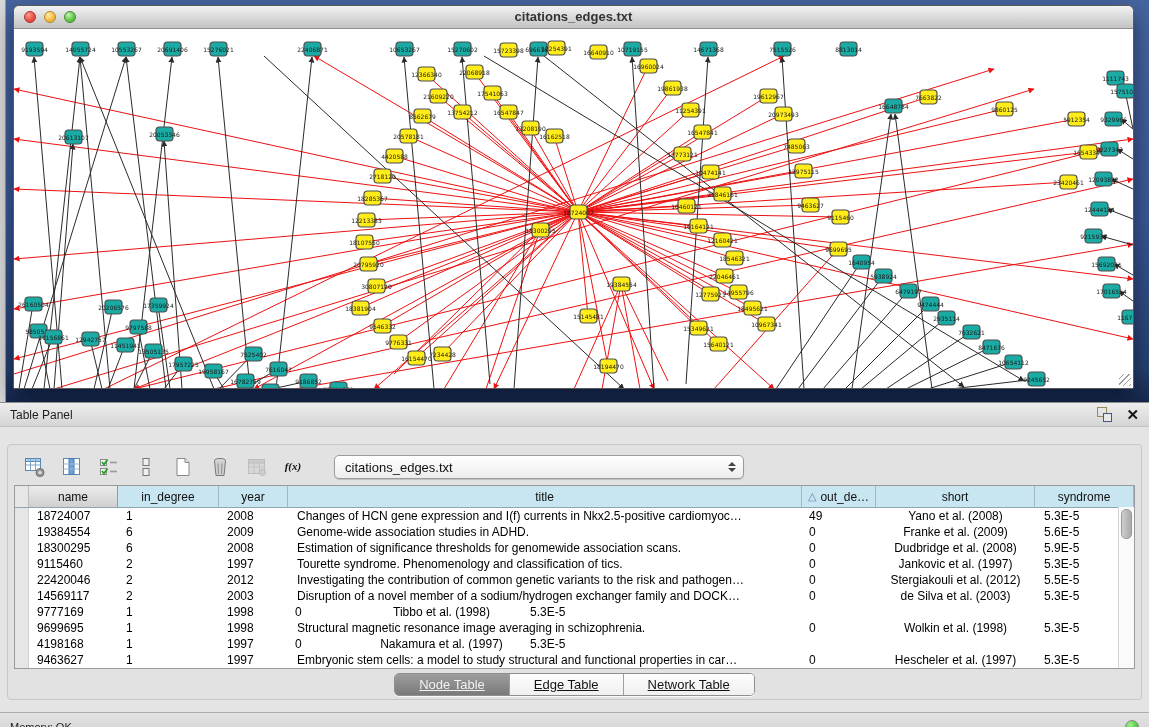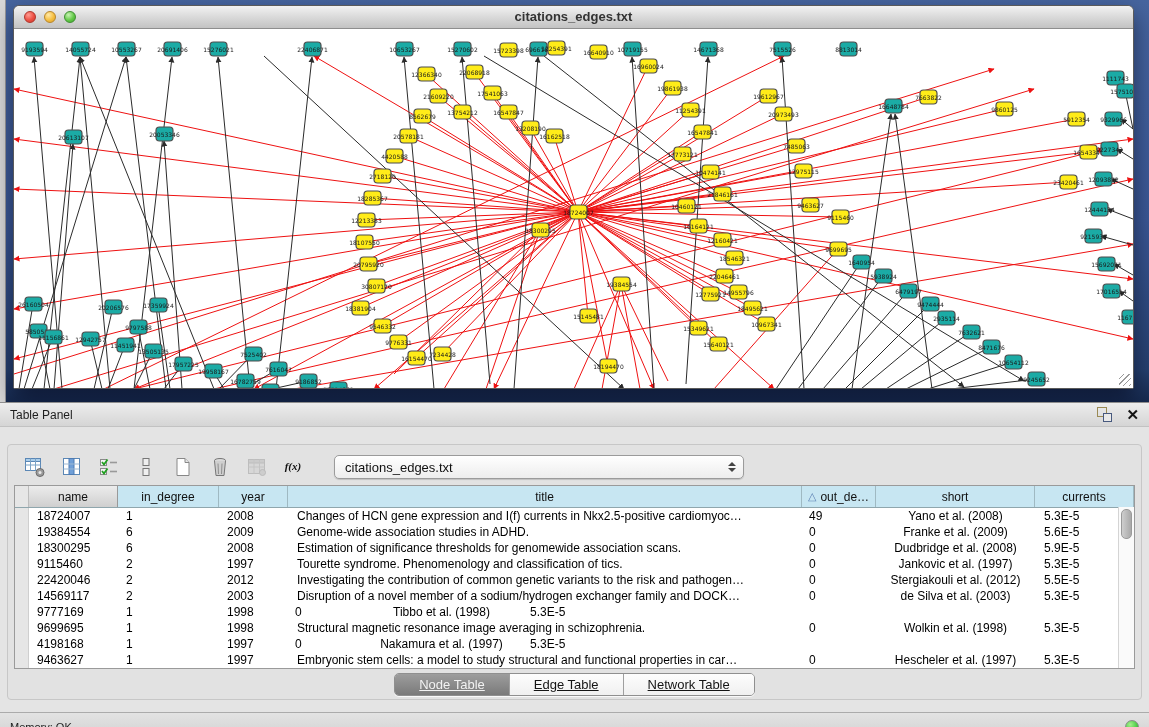--- a/index.html
+++ b/index.html
@@ -797,21 +797,21 @@
             <span>title</span>
           </div>
           <div class="th c-out">
             <span class="sort-tri">△</span>
             <span>out_de…</span>
           </div>
           <div class="th c-short">
             <span>short</span>
           </div>
           <div class="th c-pr">
-            <span>currents</span>
+            <span>syndrome</span>
           </div>
         </div>
       <div class="tbody" id="tbody">
           <div class="row">
             <div class="cell c-strip"></div>
             <div class="cell c-name">18724007</div>
             <div class="cell c-in">1</div>
             <div class="cell c-year">2008</div>
             <div class="cell c-title">Changes of HCN gene expression and I(f) currents in Nkx2.5-positive cardiomyoc…</div>
             <div class="cell c-out">49</div>

